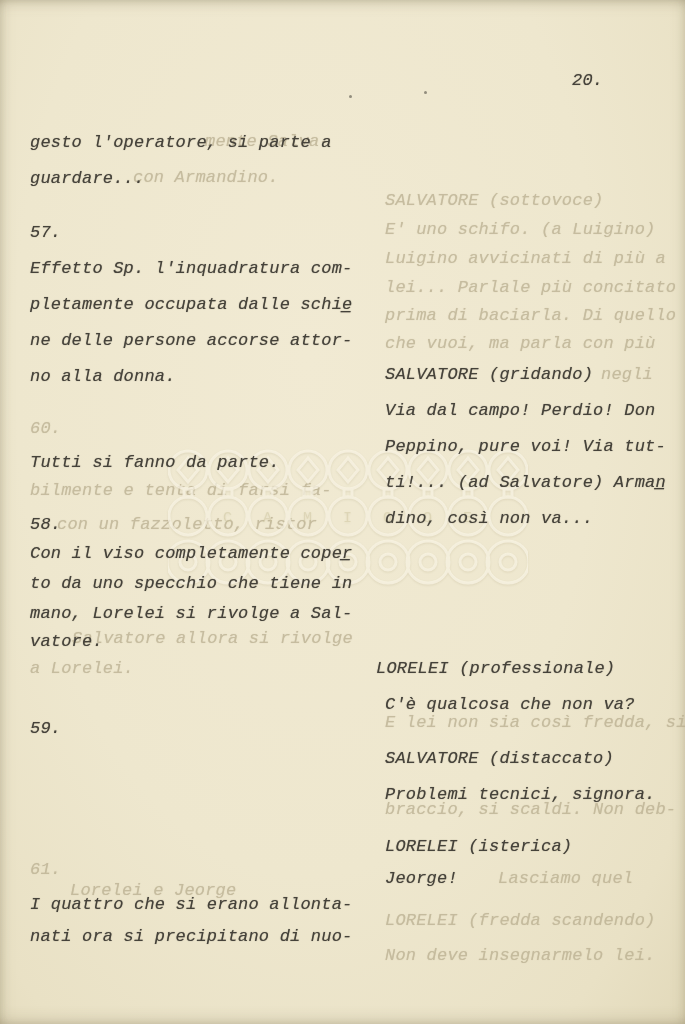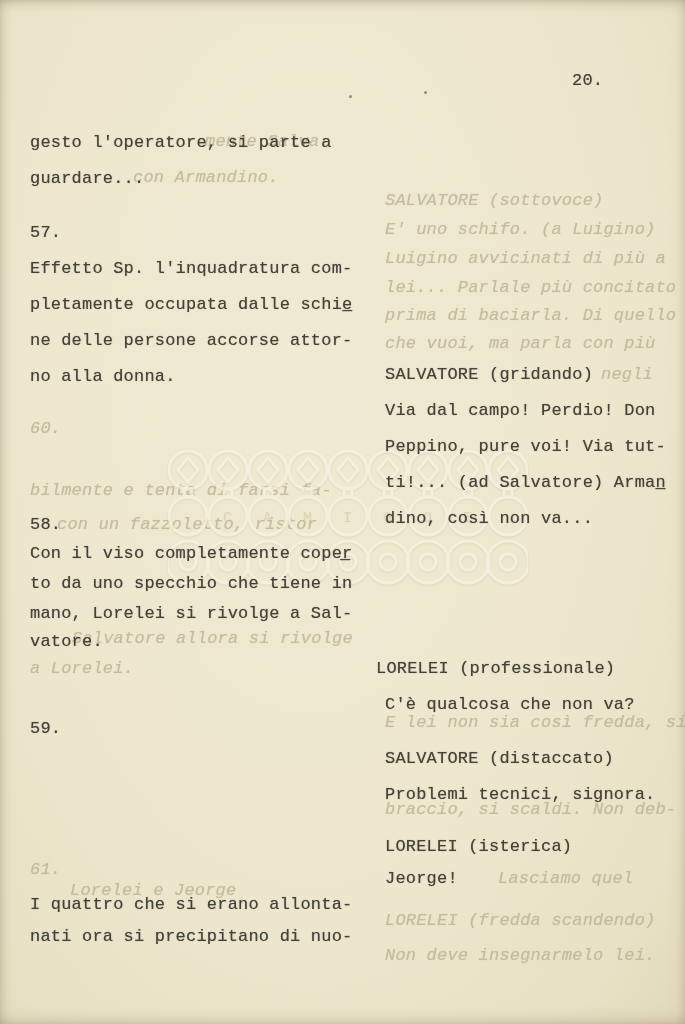--- a/index.html
+++ b/index.html
@@ -21,20 +21,21 @@
   .line{
     position:absolute;
     font-size:17px;
     line-height:22px;
     white-space:pre;
     letter-spacing:0.2px;
   }
   .ink{
     color:#45423a;
     text-shadow:0 0 1px rgba(60,55,45,.55);
+    font-style:italic;
   }
   .ghost{
     color:#b7ac8d;
     opacity:.72;
     filter:blur(.45px);
     text-shadow:0 0 1px rgba(160,150,120,.5);
     font-style:italic;
   }
   .speck{
     position:absolute;width:3px;height:3px;border-radius:50%;
@@ -164,20 +165,21 @@
     </g>
   </svg>
 
   <div class="line ink" style="left:30px;top:132px">gesto l'operatore, si parte a</div>
   <div class="line ink" style="left:30px;top:168px">guardare...</div>
   <div class="line ink" style="left:30px;top:222px">57.</div>
   <div class="line ink" style="left:30px;top:258px">Effetto Sp. l'inquadratura com-</div>
   <div class="line ink" style="left:30px;top:294px">pletamente occupata dalle schie̲</div>
   <div class="line ink" style="left:30px;top:330px">ne delle persone accorse attor-</div>
   <div class="line ink" style="left:30px;top:366px">no alla donna.</div>
+  <div class="line ink" style="left:30px;top:452px">Tutti si fanno da parte.</div>
   <div class="line ink" style="left:30px;top:514px">58.</div>
   <div class="line ink" style="left:30px;top:543px">Con il viso completamente coper̲</div>
   <div class="line ink" style="left:30px;top:573px">to da uno specchio che tiene in</div>
   <div class="line ink" style="left:30px;top:603px">mano, Lorelei si rivolge a Sal-</div>
   <div class="line ink" style="left:30px;top:631px">vatore.</div>
   <div class="line ink" style="left:30px;top:718px">59.</div>
   <div class="line ink" style="left:30px;top:894px">I quattro che si erano allonta-</div>
   <div class="line ink" style="left:30px;top:926px">nati ora si precipitano di nuo-</div>
 
   <div class="line ink" style="left:385px;top:364px">SALVATORE (gridando)</div>

